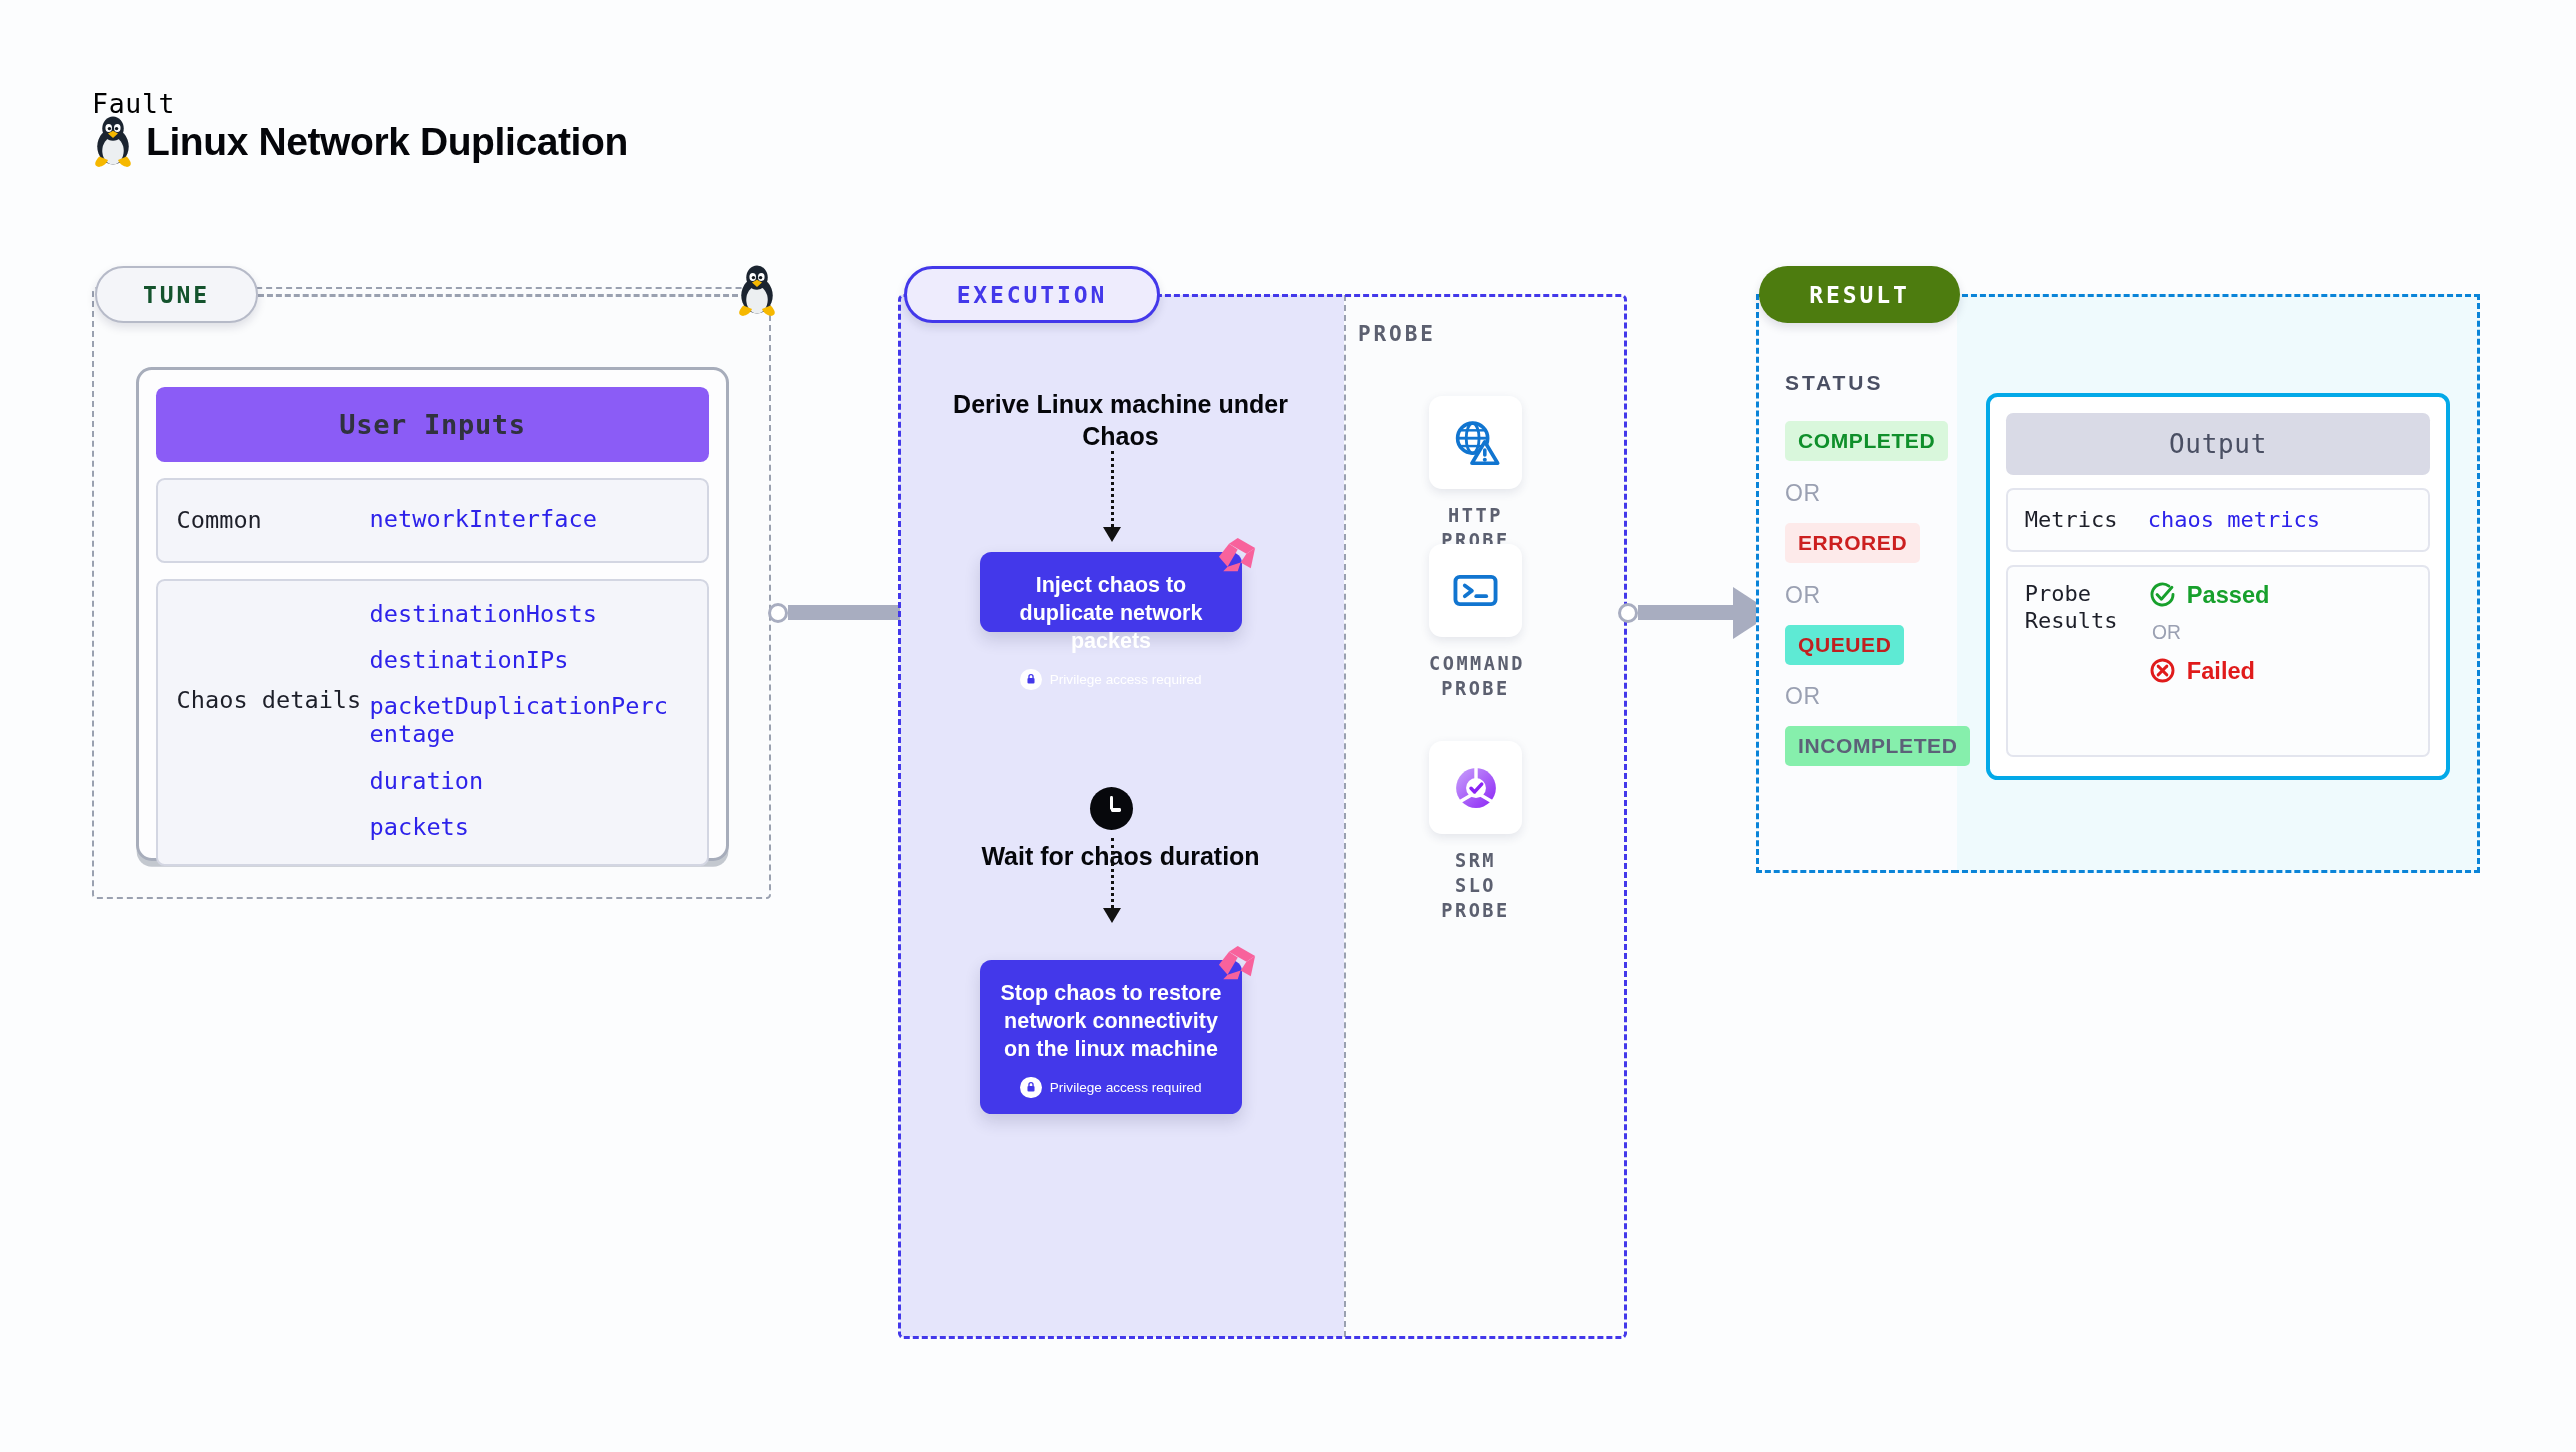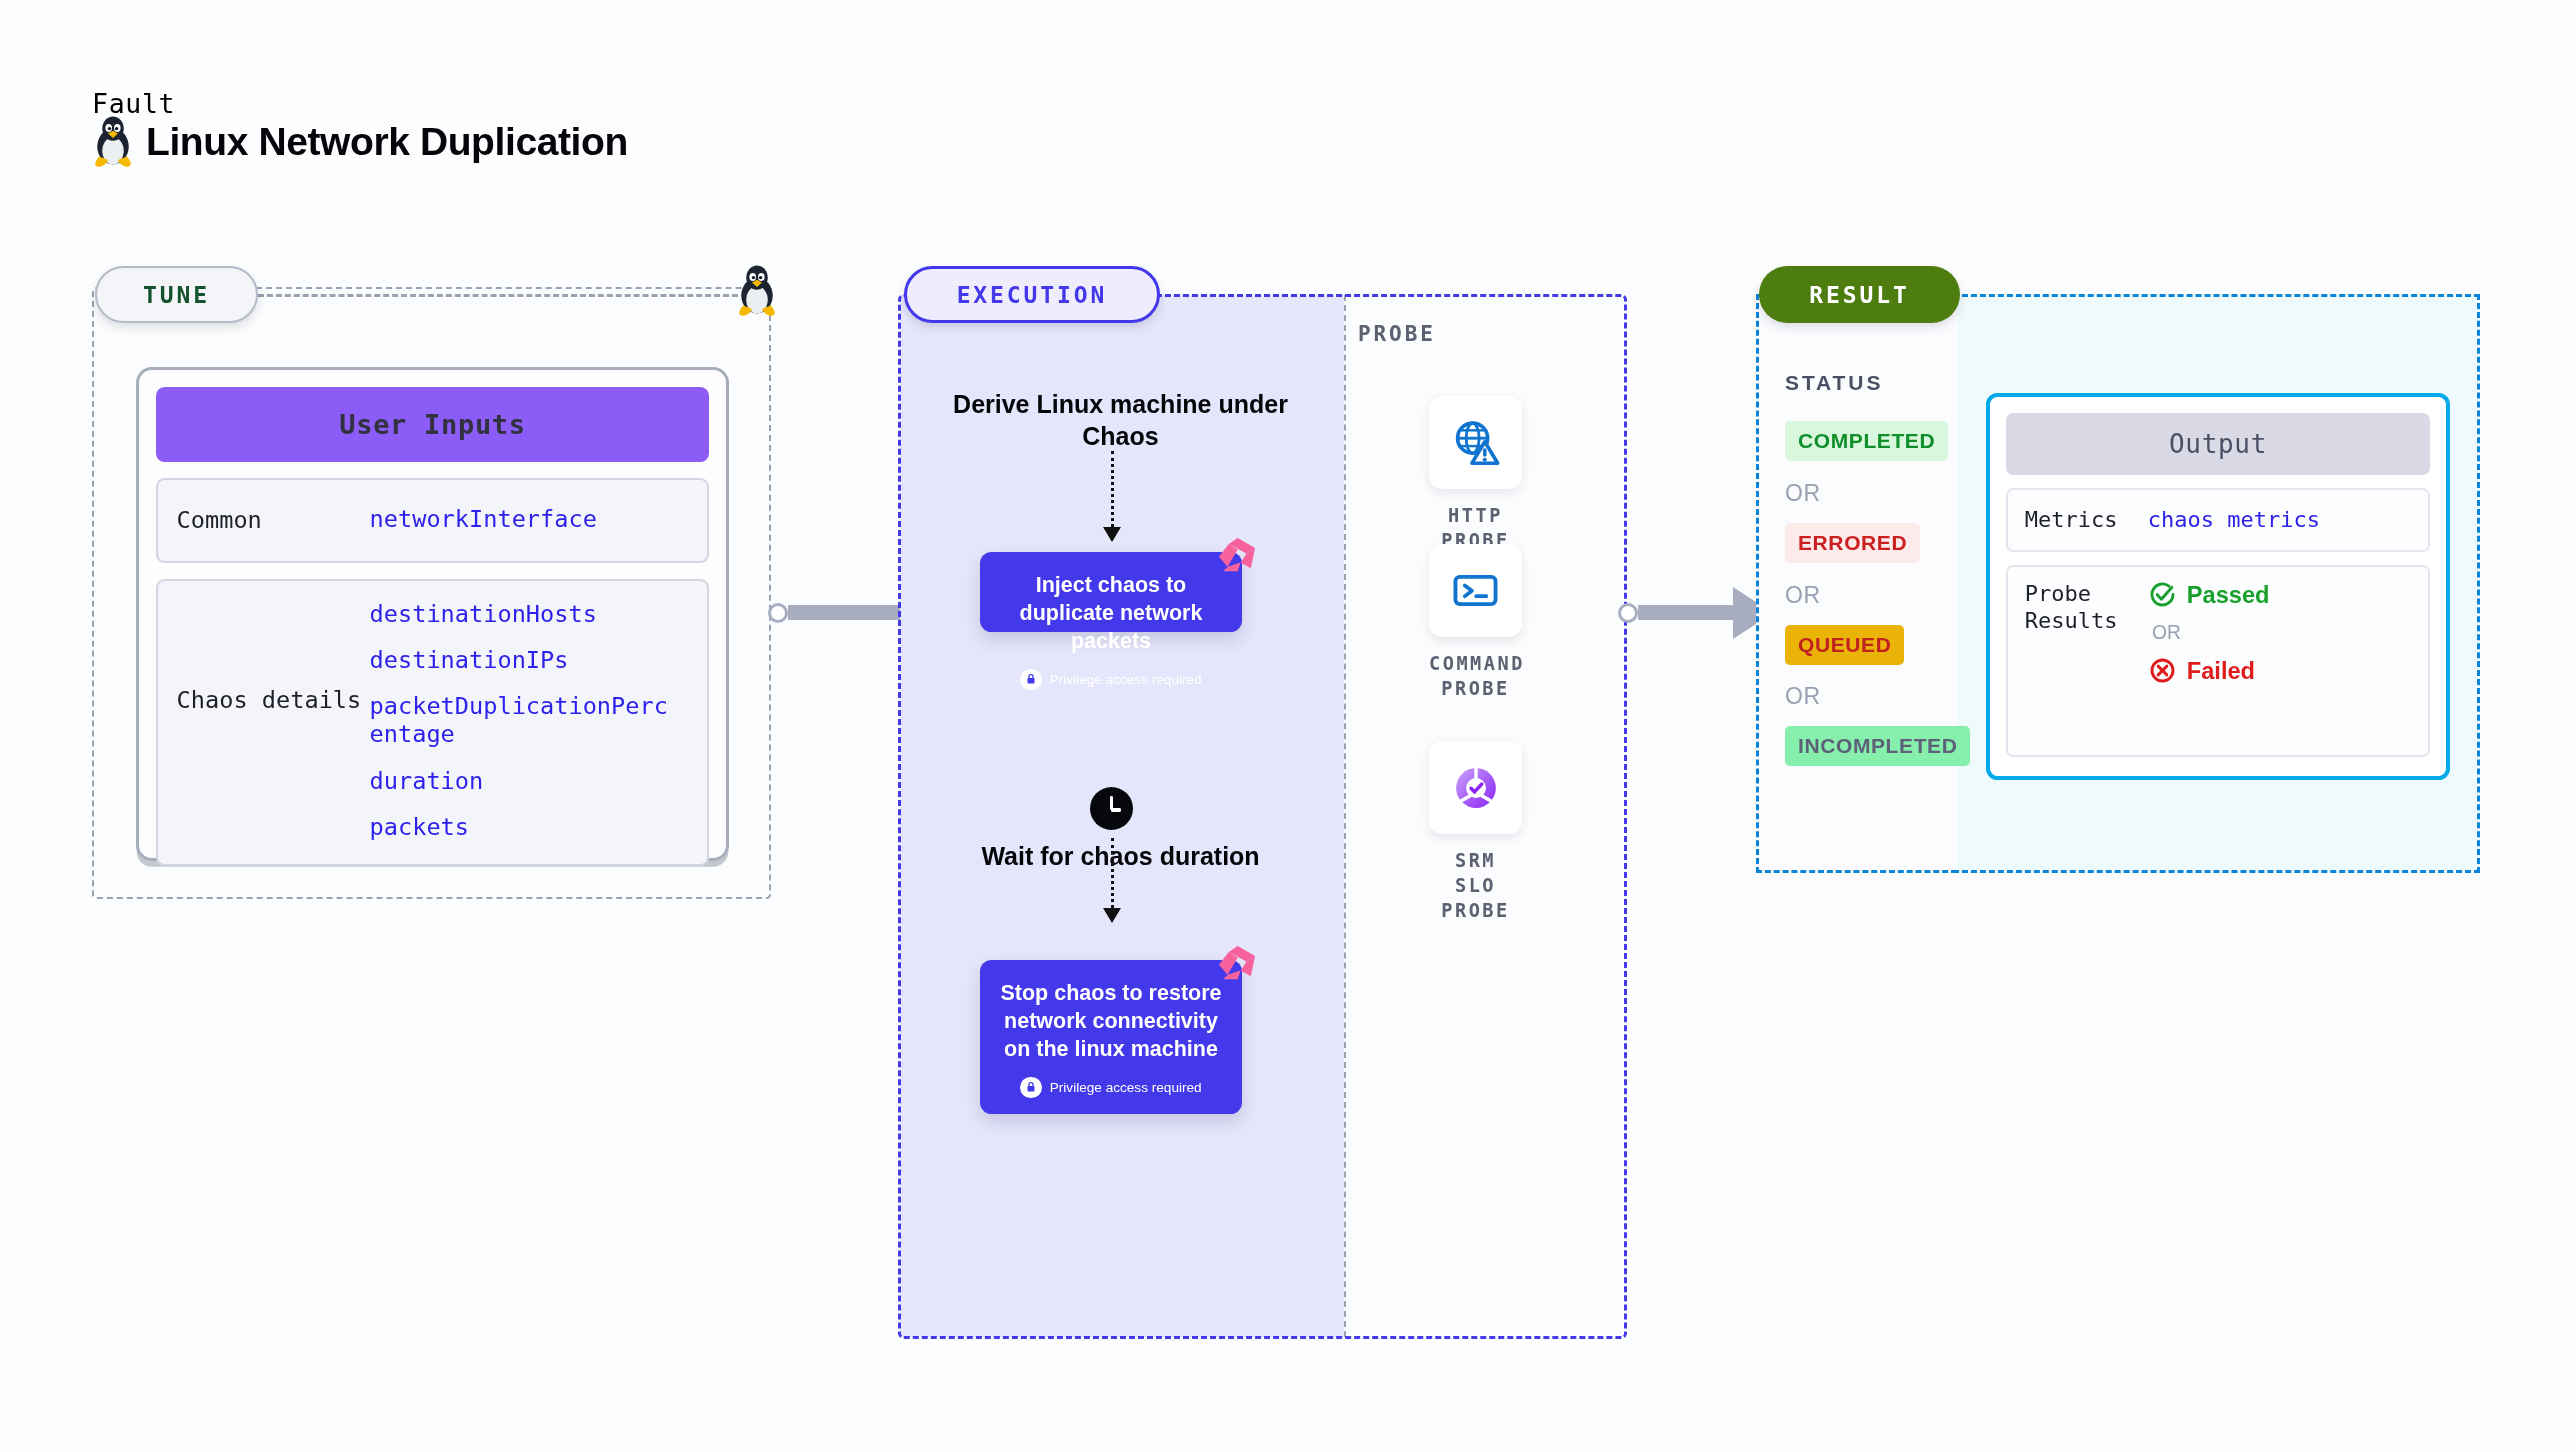--- a/index.html
+++ b/index.html
@@ -244,21 +244,21 @@
     font-size: 21px; font-weight: 700; letter-spacing: 0.6px;
   }
   .or-text {
     position: absolute; left: 1785px;
     font-size: 23px; color: #9aa0b2; letter-spacing: 0.7px;
   }
   #badge-completed { top: 421px; background: #d9f7dc; color: #0f8f2b; }
   #or-1            { top: 480px; }
   #badge-errored   { top: 523px; background: #fdeaea; color: #cc1f1f; }
   #or-2            { top: 582px; }
-  #badge-queued    { top: 625px; background: #eab308; color: #c02020; }
+  #badge-queued    { top: 625px; background: #5eead4; color: #c02020; }
   #or-3            { top: 683px; }
   #badge-incompleted { top: 726px; background: #86efac; color: #5c6178; }
 
   #output-card {
     position: absolute; left: 1986px; top: 393px;
     width: 464px; height: 387px;
     background: #fff;
     border: 4.3px solid #03a9e8;
     border-radius: 11.5px;
     padding: 15.8px;

